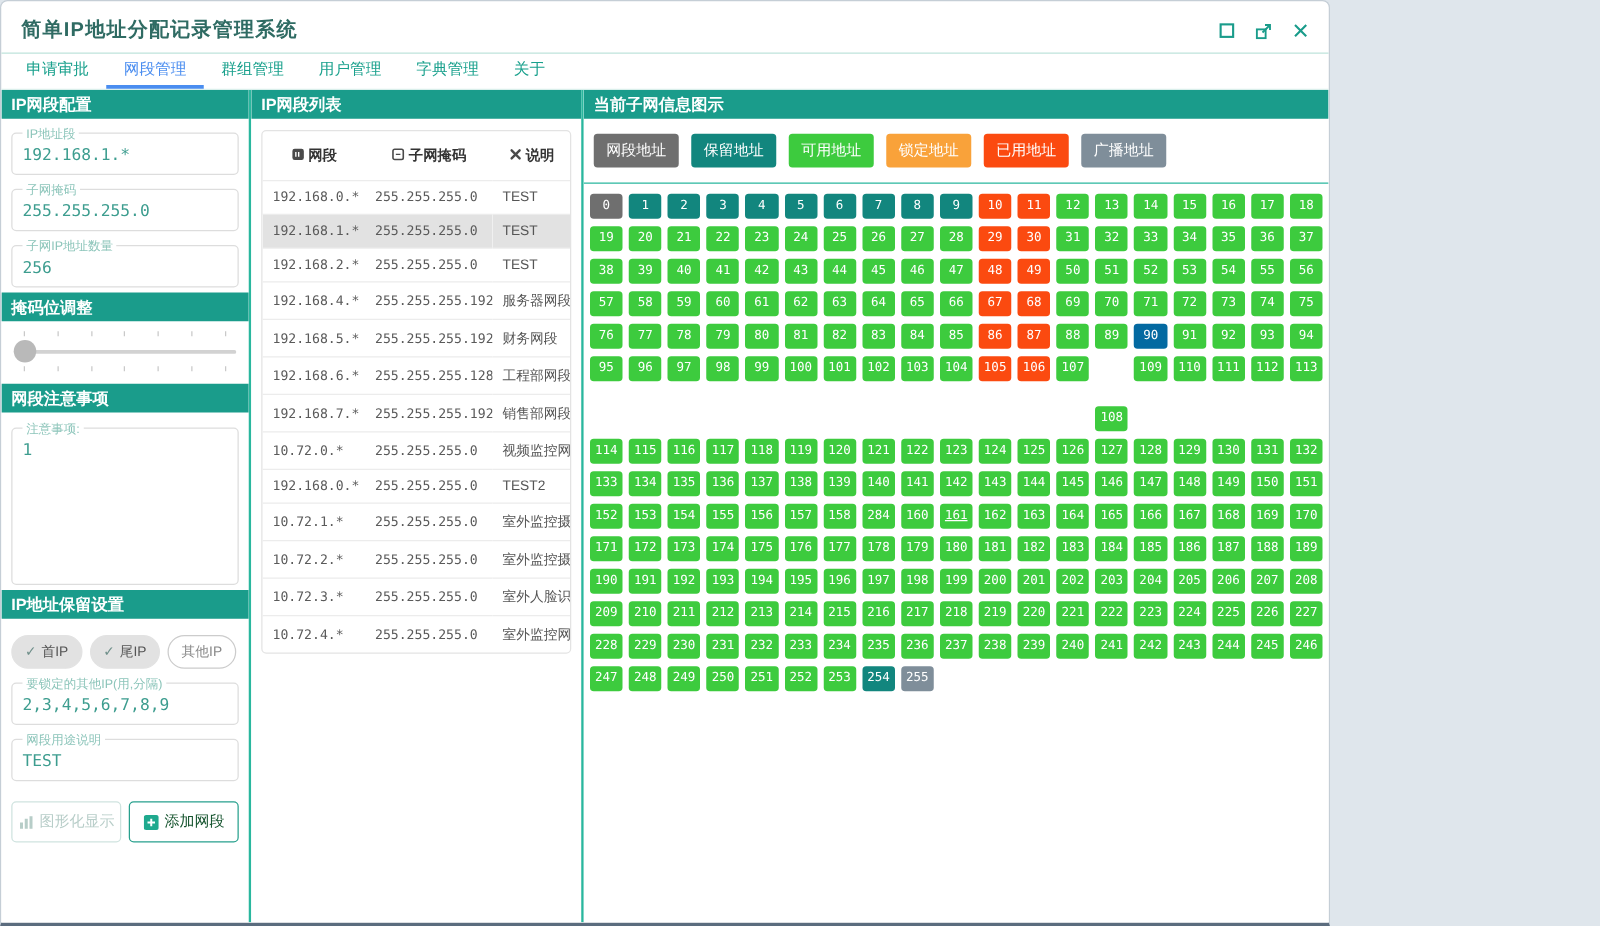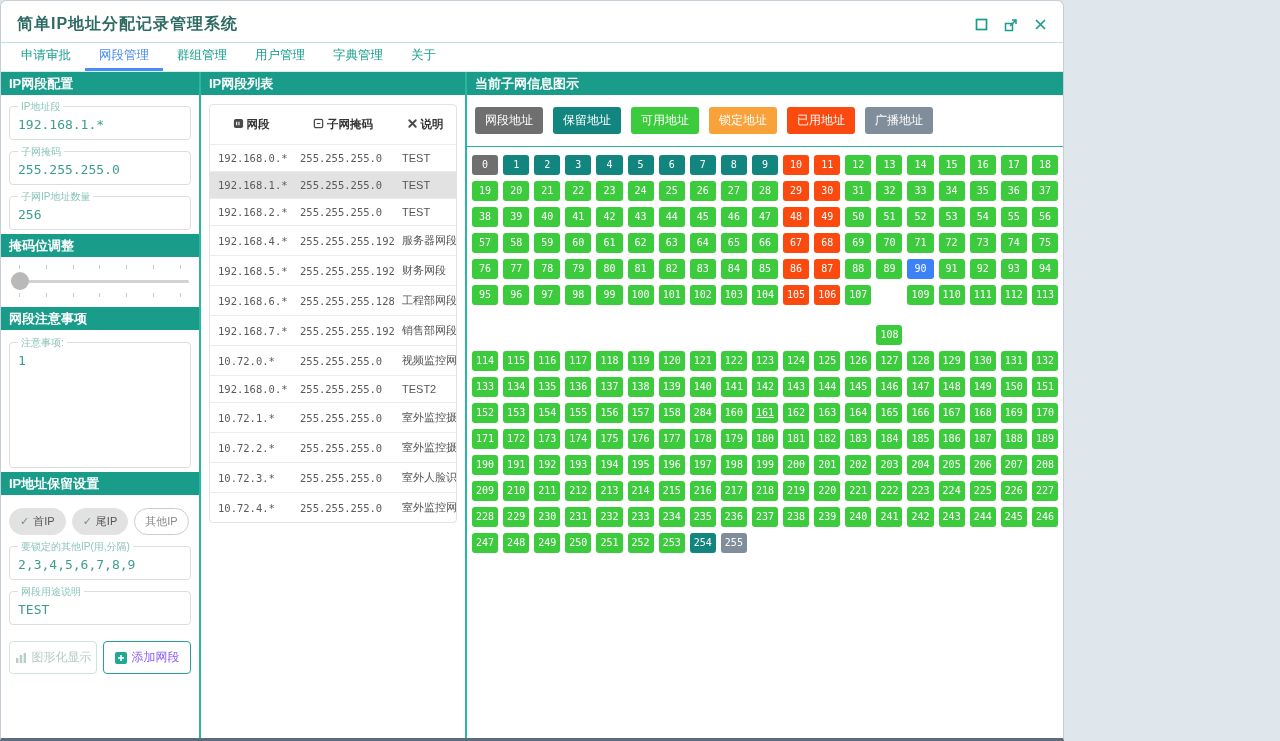--- a/index.html
+++ b/index.html
@@ -40,21 +40,21 @@
   .handle{position:absolute;left:0;top:0;width:18px;height:18px;border-radius:50%;background:#b9b9b9;z-index:1;cursor:pointer;}
   
   .chips{display:flex;gap:6px;margin:13px 8px 6px 8px;}
   .chip{display:flex;align-items:center;gap:4px;padding:5px 10px;border-radius:15px;font-size:11px;
     background:#e2e2e2;color:#555;border:1px solid #e2e2e2;cursor:pointer;white-space:nowrap;}
   .chip.unchecked{background:#fff;border-color:#ccc;color:#888;}
   .chk{color:#6f8f8a;font-size:11px;}
   
   .btn-row{display:flex;gap:6px;margin:16px 8px;}
   .lbtn{flex:1;display:flex;align-items:center;justify-content:center;gap:5px;padding:7px 4px;background:#fff;
-    border:1px solid #27a08d;border-radius:4px;font-size:12px;color:#8b5cf6;cursor:pointer;font-family:inherit;}
+    border:1px solid #27a08d;border-radius:4px;font-size:12px;color:#14532d;cursor:pointer;font-family:inherit;}
   .lbtn.disabled{border-color:#cfe3df;color:#b7cdc8;}
   .icn{display:inline-flex;align-items:center;}
   
   .table-card{margin:9px 8px;border:1px solid #e3e3e3;border-radius:4px;overflow:hidden;}
   table{width:100%;border-collapse:collapse;font-size:11px;color:#555;table-layout:fixed;}
   col.c1{width:82px;}col.c2{width:102px;}col.c3{width:auto;}
   th{padding:12px 2px;font-size:11.5px;color:#333;font-weight:bold;text-align:center;white-space:nowrap;}
   th .icn{margin-right:3px;vertical-align:-1px;}
   td{padding:7px 4px 7px 8px;border-top:1px solid #ececec;text-align:left;white-space:nowrap;overflow:hidden;}
   td.mono{font-family:"DejaVu Sans Mono","Liberation Mono",monospace;font-size:10.5px;color:#5a5a5a;}
@@ -396,21 +396,21 @@
           <div class="ip-cell" style="background: rgb(61, 203, 62);">80</div>
           <div class="ip-cell" style="background: rgb(61, 203, 62);">81</div>
           <div class="ip-cell" style="background: rgb(61, 203, 62);">82</div>
           <div class="ip-cell" style="background: rgb(61, 203, 62);">83</div>
           <div class="ip-cell" style="background: rgb(61, 203, 62);">84</div>
           <div class="ip-cell" style="background: rgb(61, 203, 62);">85</div>
           <div class="ip-cell" style="background: rgb(251, 74, 16);">86</div>
           <div class="ip-cell" style="background: rgb(251, 74, 16);">87</div>
           <div class="ip-cell" style="background: rgb(61, 203, 62);">88</div>
           <div class="ip-cell" style="background: rgb(61, 203, 62);">89</div>
-          <div class="ip-cell" style="background: #3b82f6;">90</div>
+          <div class="ip-cell" style="background: #0369a1;">90</div>
           <div class="ip-cell" style="background: rgb(61, 203, 62);">91</div>
           <div class="ip-cell" style="background: rgb(61, 203, 62);">92</div>
           <div class="ip-cell" style="background: rgb(61, 203, 62);">93</div>
           <div class="ip-cell" style="background: rgb(61, 203, 62);">94</div>
           <div class="ip-cell" style="background: rgb(61, 203, 62);">95</div>
           <div class="ip-cell" style="background: rgb(61, 203, 62);">96</div>
           <div class="ip-cell" style="background: rgb(61, 203, 62);">97</div>
           <div class="ip-cell" style="background: rgb(61, 203, 62);">98</div>
           <div class="ip-cell" style="background: rgb(61, 203, 62);">99</div>
           <div class="ip-cell" style="background: rgb(61, 203, 62);">100</div>

